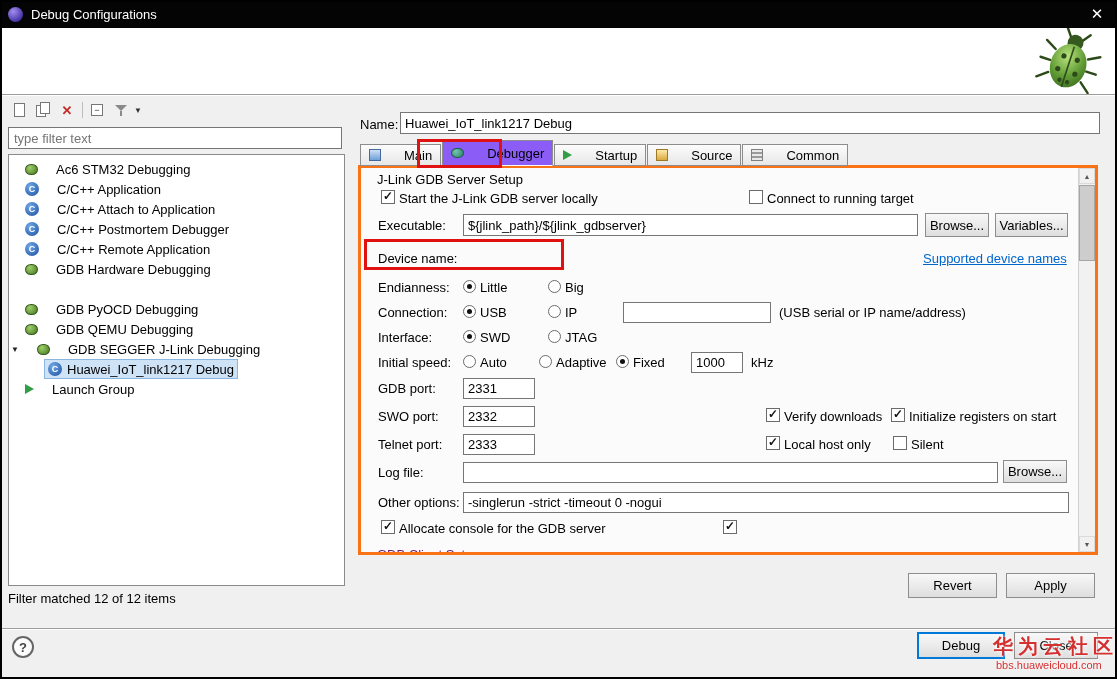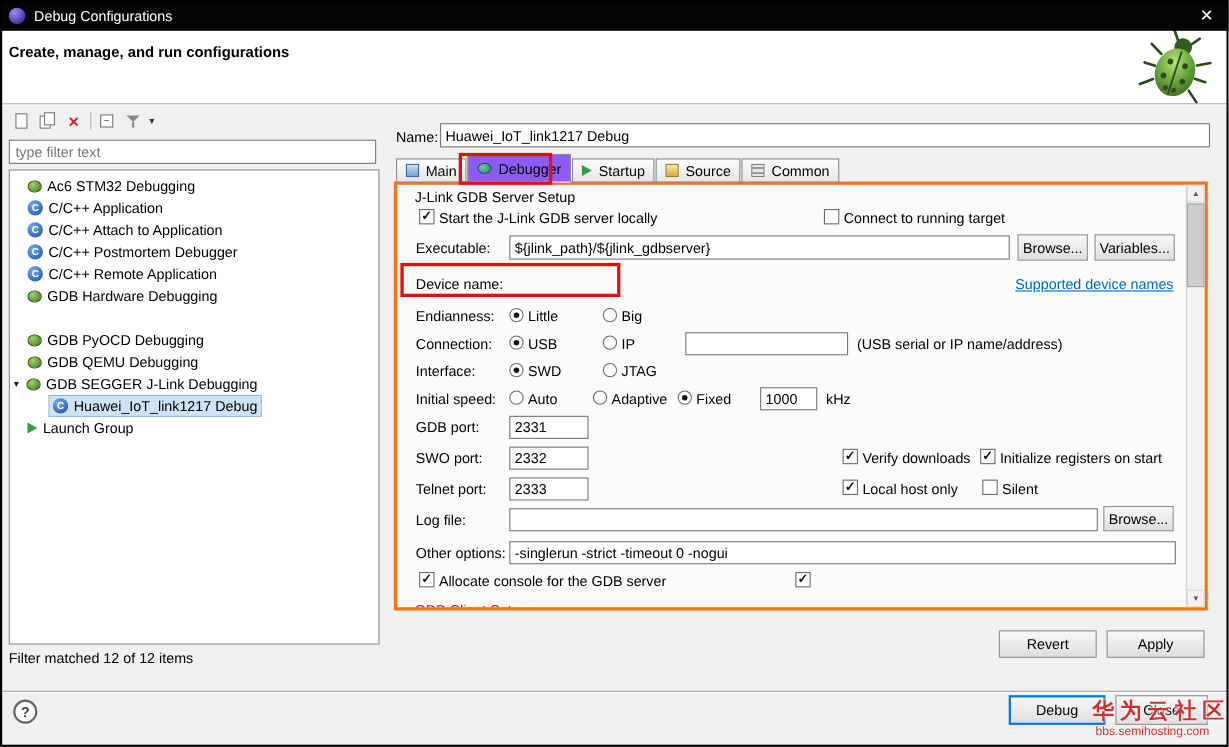--- a/index.html
+++ b/index.html
@@ -30,28 +30,28 @@
 .copyicon .p2{position:absolute;left:4px;top:0;width:10px;height:12px;background:#fff;border:1px solid #777;}
 .xicon{color:#c62828;font-weight:bold;font-size:13px;}
 .collapseicon{width:12px;height:12px;border:1px solid #777;background:#fff;font-size:9px;line-height:10px;text-align:center;color:#333;}
 .funnel{display:flex;flex-direction:column;align-items:center;}
 .funnel .cone{width:0;height:0;border-left:6px solid transparent;border-right:6px solid transparent;border-top:6px solid #8a8a8a;}
 .funnel .stem{width:2px;height:5px;background:#8a8a8a;}
 .dd{color:#333;font-size:8px;}
 .tbsep{position:absolute;width:1px;background:#bdbdbd;}
 .filter-input{position:absolute;left:8px;top:127px;width:334px;height:22px;border:1px solid #767676;padding:2px 5px;font-size:13px;font-family:inherit;}
 .tree{position:absolute;left:8px;top:154px;width:337px;height:432px;background:#fff;border:1px solid #8a8a8a;overflow:hidden;}
-.trow{position:absolute;display:flex;align-items:center;gap:5px;white-space:nowrap;height:18px;cursor:default;font-size:13px;}
+.trow{position:absolute;display:flex;align-items:center;gap:18px;white-space:nowrap;height:18px;cursor:default;font-size:13px;}
 .ic-c{width:14px;height:14px;border-radius:50%;background:radial-gradient(circle at 35% 30%,#6fa8e8,#1d4f9e);color:#fff;font-size:9px;font-weight:bold;display:flex;align-items:center;justify-content:center;flex:none;}
 .ic-bug{width:13px;height:11px;border-radius:50%/55%;background:radial-gradient(circle at 35% 30%,#9ed06a,#43761f);border:1px solid #35591b;flex:none;}
 .ic-launch{width:0;height:0;border-left:9px solid #2f9e44;border-top:5px solid transparent;border-bottom:5px solid transparent;flex:none;}
 .tw{font-size:8px;color:#222;flex:none;}
 .sel-box{background:#cfe3f6;outline:1px solid #8ab6e0;padding:0 3px;display:flex;align-items:center;gap:5px;height:18px;}
 .tabbar{position:absolute;left:360px;top:140px;height:26px;display:flex;align-items:flex-end;z-index:3;}
-.tab{display:flex;align-items:center;gap:6px;height:22px;padding:0 8px;border:1px solid #8d8d8d;background:linear-gradient(#fcfcfc,#e7e7e7);margin-right:1px;font-size:13px;cursor:pointer;white-space:nowrap;}
+.tab{display:flex;align-items:center;gap:23px;height:22px;padding:0 8px;border:1px solid #8d8d8d;background:linear-gradient(#fcfcfc,#e7e7e7);margin-right:1px;font-size:13px;cursor:pointer;white-space:nowrap;}
 .tab.active{height:26px;background:#8b5cf6;border-bottom:1px solid #fbfbfb;}
 .ti{flex:none;display:inline-block;}
 .ti-main{width:12px;height:12px;background:linear-gradient(#cfe0f5,#6f9fd8);border:1px solid #44699c;}
 .ti-debugger{width:13px;height:10px;border-radius:50%/55%;background:radial-gradient(circle at 35% 30%,#74c7b2,#2a7f66);border:1px solid #1e5c4a;}
 .ti-startup{width:0;height:0;border-left:9px solid #2f9e44;border-top:5px solid transparent;border-bottom:5px solid transparent;}
 .ti-source{width:12px;height:12px;background:linear-gradient(#ffe9a8,#d9a93f);border:1px solid #9c7a24;}
 .ti-common{width:12px;height:12px;background:repeating-linear-gradient(#e8e8e8 0 2px,#9a9a9a 2px 4px);border:1px solid #808080;}
 .content{position:absolute;left:358px;top:165px;width:740px;height:390px;background:#fbfbfb;border:3px solid #f97316;overflow:hidden;}
 .content .lb,.content .tin,.content .cb,.content .rd,.content .btn{z-index:2;}
 .sbar{position:absolute;right:0;top:0;width:17px;height:100%;background:#f1f1f1;border-left:1px solid #d0d0d0;z-index:4;}
@@ -66,21 +66,20 @@
 </head>
 <body>
 
 <div class="titlebar">
   <span class="win-icon"></span>
   <span class="win-title">Debug Configurations</span>
   <span class="win-close">✕</span>
 </div>
 
 <div class="header">
-  <div class="header-title">Create, manage, and run configurations</div>
   <svg class="header-bug" width="62" height="64" viewBox="0 0 62 64">
     <defs>
       <radialGradient id="bugg" cx="40%" cy="30%" r="80%">
         <stop offset="0%" stop-color="#b7e27d"></stop>
           <stop offset="60%" stop-color="#5f9a34"></stop>
           <stop offset="100%" stop-color="#3c6b1e"></stop>
       </radialGradient>
     </defs>
     <g stroke="#2d4a1a" stroke-width="2.4" stroke-linecap="round">
       <line x1="14" y1="26" x2="3" y2="20"></line>
@@ -298,18 +297,18 @@
 <div class="btn" style="left:1006px;top:573px;width:89px;height:25px;">Apply</div>
 
 <div class="hr3d" style="top:628px;"></div>
 <div class="help-circle">
   <span>?</span>
 </div>
 <div class="btn btn-debug" style="left:917px;top:632px;width:88px;height:27px;">Debug</div>
 <div class="btn" style="left:1014px;top:632px;width:84px;height:27px;">Close</div>
 
 <div class="wm1">华为云社区</div>
-<div class="wm2">bbs.semihosting.com</div>
+<div class="wm2">bbs.huaweicloud.com</div>
 
 <div class="anno" style="left:417px;top:139px;width:85px;height:29px;"></div>
 <div class="anno" style="left:364px;top:239px;width:200px;height:31px;"></div>
 
 <div class="frame"></div>
 
 </body></html>

